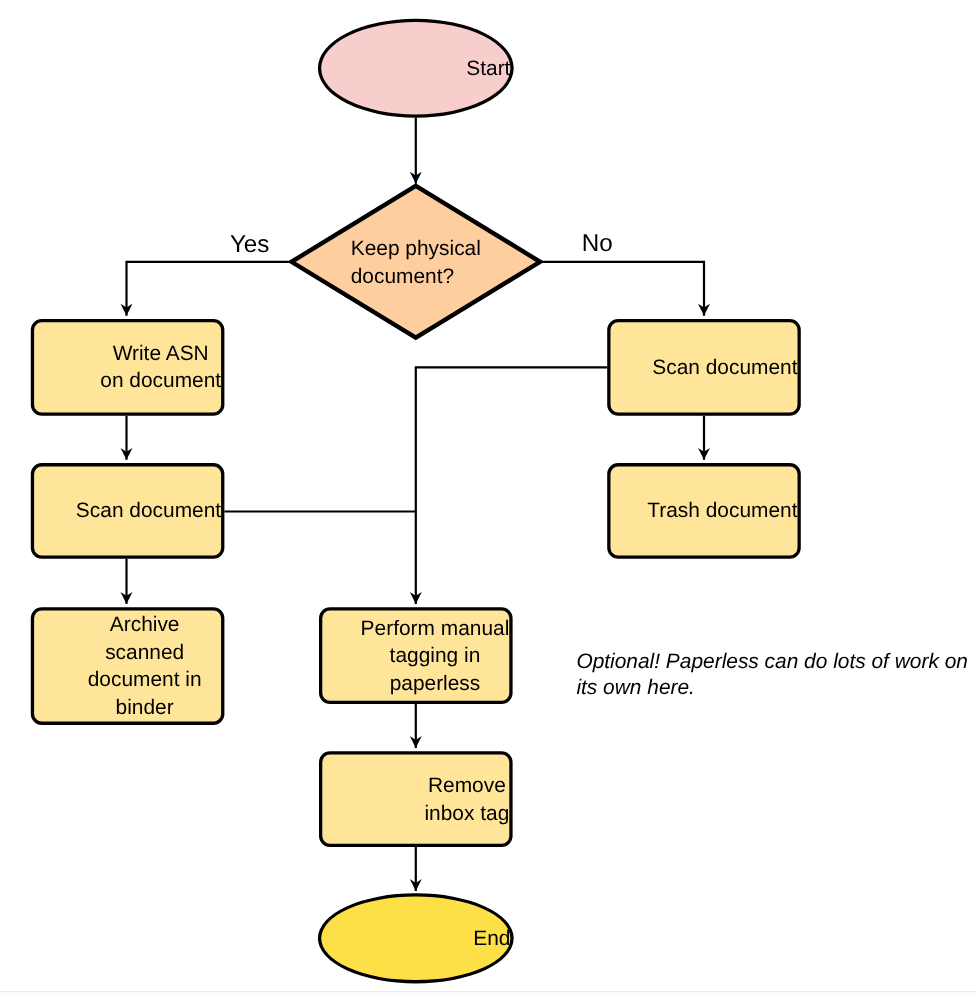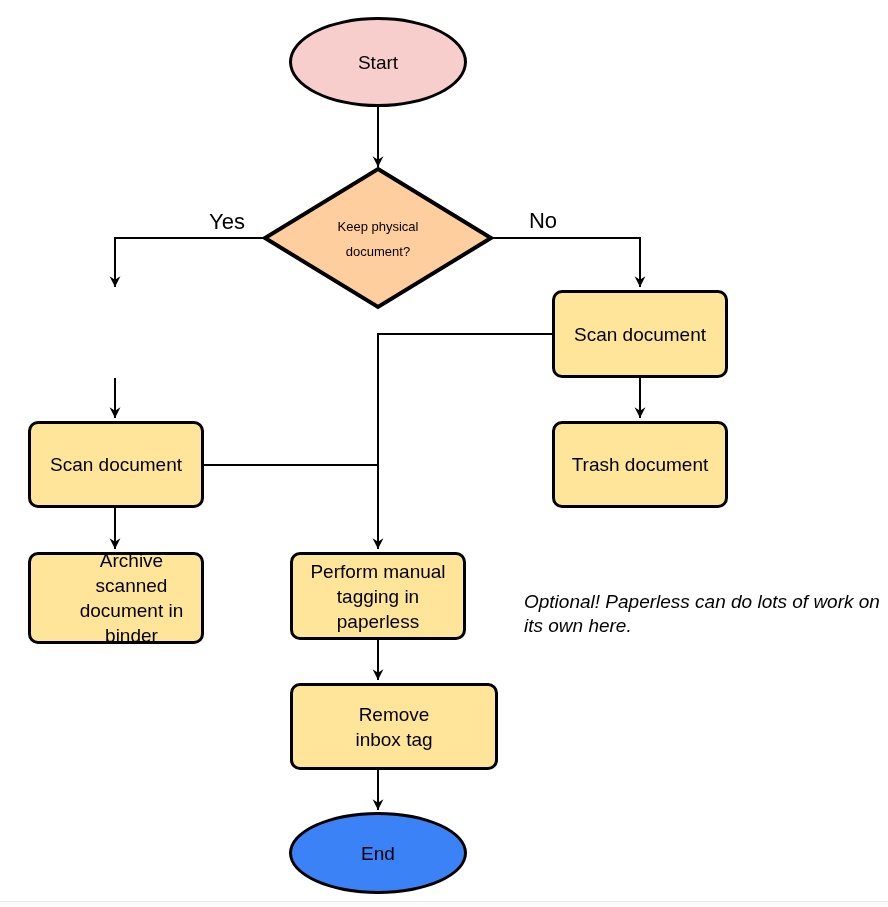--- a/index.html
+++ b/index.html
@@ -15,21 +15,21 @@
   .layer {
     position: absolute;
     left: 0; top: 0;
     width: 888px; height: 907px;
   }
   .node {
     position: absolute;
     box-sizing: border-box;
     display: flex;
     align-items: center;
-    justify-content: center;
+    justify-content: flex-end;
     text-align: center;
     white-space: pre-line;
     font-size: 19px;
     line-height: 25px;
     color: #000000;
   }
   .rect {
     border: 3px solid #000000;
     border-radius: 10px;
     background: #ffe599;
@@ -46,23 +46,23 @@
     text-align: center;
     white-space: nowrap;
   }
   .diamond-label {
     position: absolute;
     left: 288px; top: 213px;
     width: 180px; height: 51px;
     display: flex;
     align-items: center;
     justify-content: center;
-    text-align: center;
+    text-align: left;
     white-space: pre-line;
-    font-size: 13px;
+    font-size: 19px;
     line-height: 25px;
   }
   .note {
     position: absolute;
     left: 481px; top: 590px;
     font-size: 19px;
     line-height: 24px;
     font-style: italic;
     white-space: pre-line;
     margin-left: 43px;
@@ -112,26 +112,30 @@
     <span>Start</span>
   </div>
 
   <div class="diamond-label">Keep physical
 document?</div>
 
   <div class="edge-label" style="left:200px; top:212px; width:54px;">Yes</div>
 
   <div class="edge-label" style="left:516px; top:211px; width:54px;">No</div>
 
+  <div class="node rect" style="left: 28px; top: 290px; width: 176px; height: 88px; background: rgb(255, 229, 153);">
+    <span>Write ASN
+on document</span>
+  </div>
 
   <div class="node rect" style="left: 28px; top: 421px; width: 176px; height: 87px; background: rgb(255, 229, 153);">
     <span>Scan document</span>
   </div>
 
-  <div class="node rect" style="left: 28px; top: 552px; width: 176px; height: 92px; background: rgb(255, 229, 153); padding-left: 31px;">
+  <div class="node rect" style="left: 28px; top: 552px; width: 176px; height: 107px; background: rgb(255, 229, 153); padding-left: 31px;">
     <span>Archive scanned
 document in
 binder</span>
   </div>
 
   <div class="node rect" style="left: 552px; top: 290px; width: 176px; height: 88px; background: rgb(255, 229, 153);">
     <span>Scan document</span>
   </div>
 
   <div class="node rect" style="left: 290px; top: 552px; width: 176px; height: 88px; background: rgb(255, 229, 153);">
@@ -140,24 +144,24 @@
 paperless</span>
   </div>
 
   <div class="node rect" style="left: 552px; top: 421px; width: 176px; height: 87px; background: rgb(255, 229, 153);">
     <span>Trash document</span>
   </div>
 
   <div class="note">Optional! Paperless can do lots of work on
 its own here.</div>
 
-  <div class="node rect" style="left: 290px; top: 683px; width: 208px; height: 87px; background: rgb(255, 229, 153);">
+  <div class="node rect" style="left: 290px; top: 683px; width: 176px; height: 87px; background: rgb(255, 229, 153);">
     <span>Remove
 inbox tag</span>
   </div>
 
-  <div class="node terminal" style="left: 289px; top: 812px; width: 178px; height: 82px; background: #3b82f6;">
+  <div class="node terminal" style="left: 289px; top: 812px; width: 178px; height: 82px; background: #fde047;">
     <span>End</span>
   </div>
 
   <div class="bottom-rule"></div>
   <div class="bottom-strip"></div>
 </div>
 
 </body></html>

